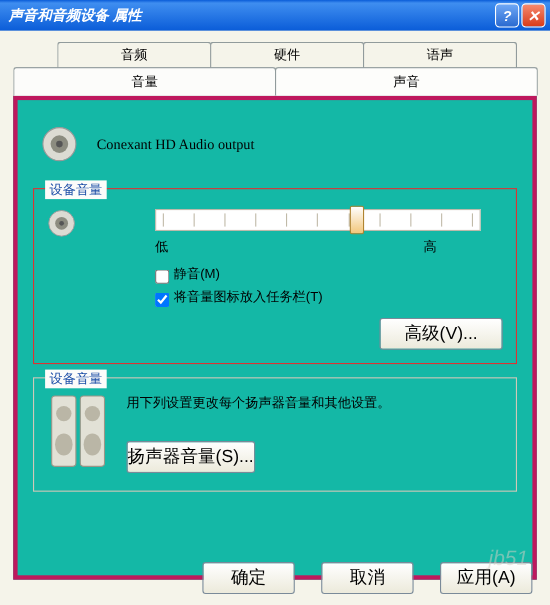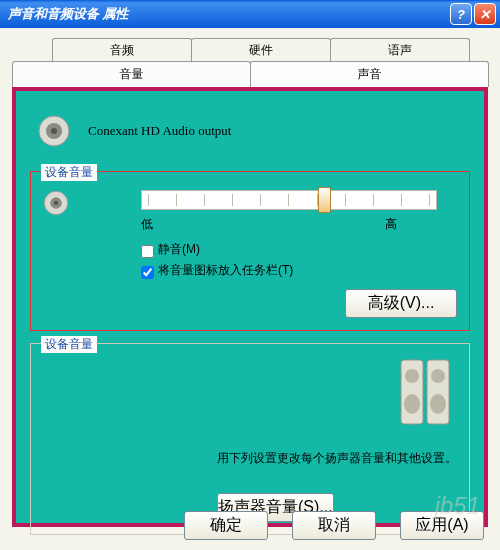--- a/index.html
+++ b/index.html
@@ -35,27 +35,27 @@
 .ticks span { width:1px; background:#c0baa8; }
 .thumb { position:absolute; top:-4px; width:13px; height:26px; background:linear-gradient(to bottom,#fefefe,#f3c77b); border:1px solid #b08430; border-radius:2px; cursor:pointer; }
 .slider-labels { display:flex; justify-content:space-between; padding:2px 60px 0 60px; }
 .check-row { padding:6px 0 0 60px; }
 .check-row label { display:flex; align-items:flex-end; gap:4px; padding:2px 0; }
 .check-row input { width:13px; height:13px; }
 
 .btn { border:1px solid #7a8a99; background:linear-gradient(to bottom,#ffffff,#eceadb); padding: 3px 0; min-width: 112px; text-align:center; border-radius:3px; cursor:pointer; font-size:16px; font-family:inherit; }
 .btn-row-right { display:flex; justify-content:flex-end; gap:8px; padding-top:8px; }
 
-.speaker-group .body { display:flex; gap:12px; align-items:flex-end;flex-direction:column; }
+.speaker-group .body { display:flex; gap:12px; align-items:flex-start; }
 .two-speakers { width:60px; height:80px; flex-shrink:0; position:relative; }
 
 .dlg-buttons { position:absolute; right:16px; bottom:10px; display:flex; gap:24px; }
 .btn-main { min-width:84px; }
 
-.watermark { position:absolute; right:20px; bottom:30px; color:#d6d0c4; font-size:24px; font-style:italic; pointer-events:none; opacity:.5; }
+.watermark { position:absolute; right:20px; bottom:30px; color:#d6d0c4; font-size:19px; font-style:italic; pointer-events:none; opacity:.5; }
 </style>
 </head>
 <body>
 
 <div class="titlebar">
   <span class="title">声音和音频设备  属性</span>
   <div class="tb-btn help-btn">?</div>
   <div class="tb-btn close-btn">
     <span>✕</span>
   </div>

